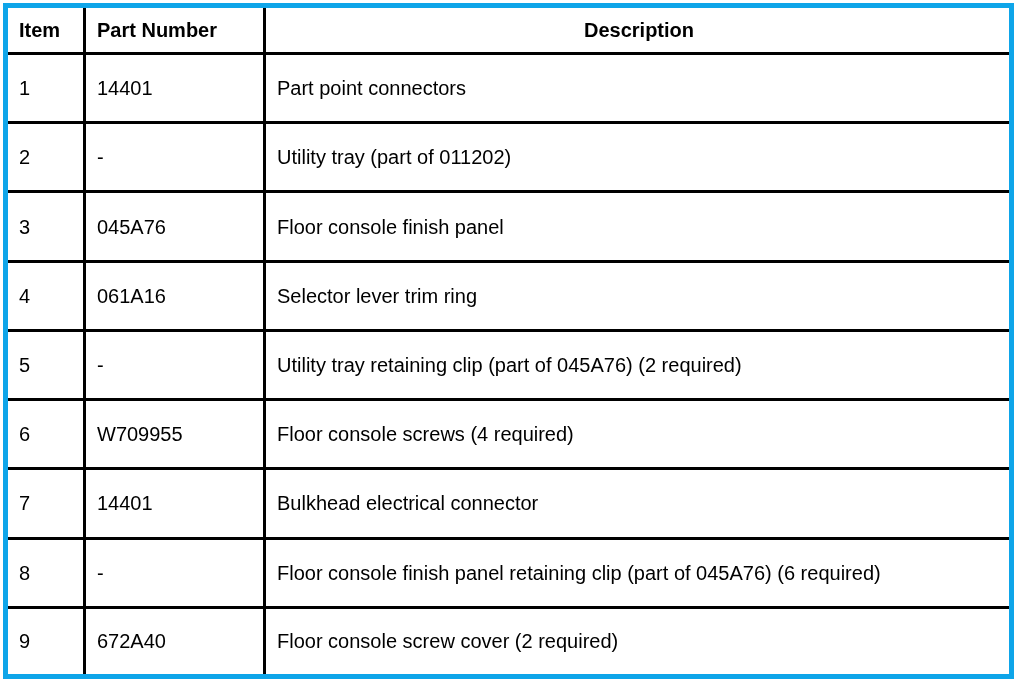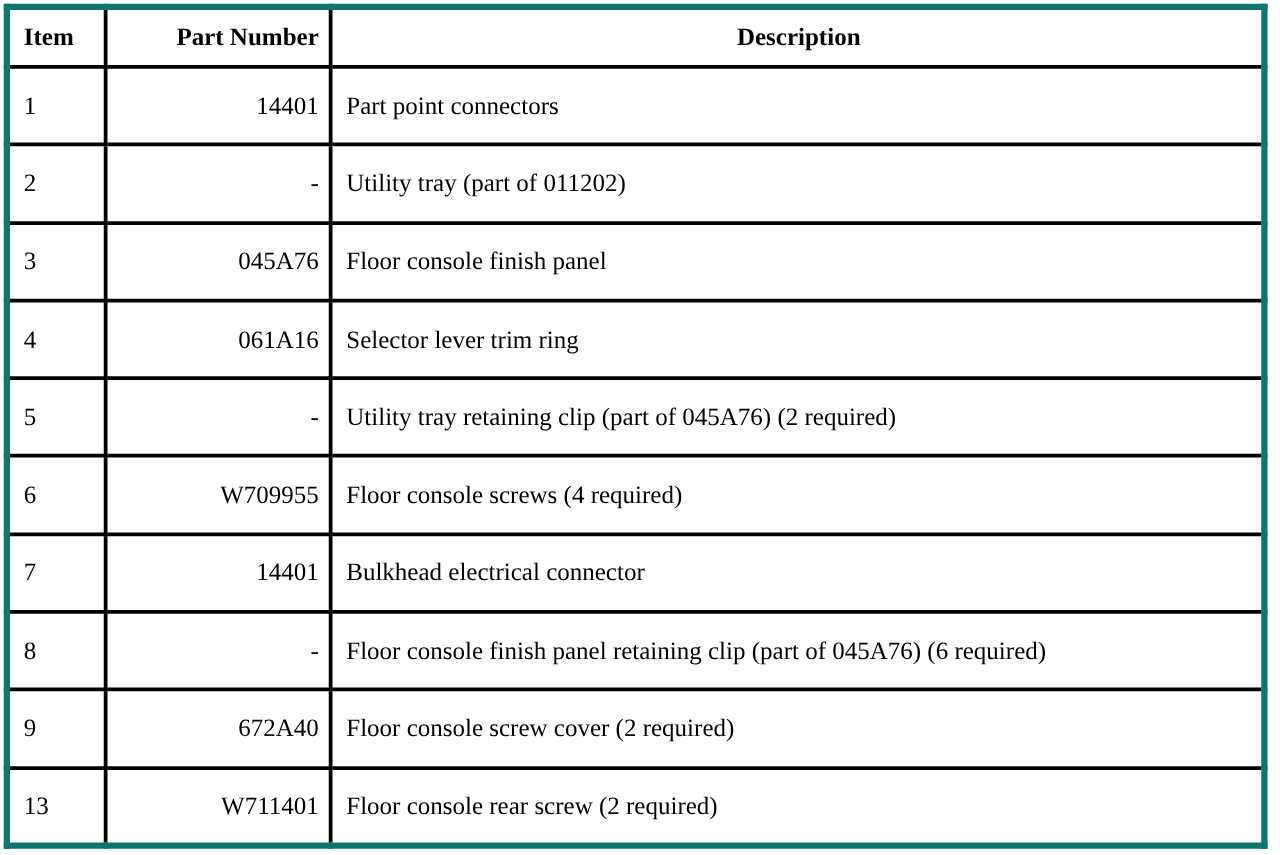--- a/index.html
+++ b/index.html
@@ -28,25 +28,24 @@
   table.parts-table td {
     border: 3px solid #000000;
     font-size: 20px;
     line-height: 1.1;
     padding: 2px 8px 2px 11px;
     vertical-align: middle;
     white-space: nowrap;
     overflow: hidden;
   }
   table.parts-table {
-    border: 5px solid #0f766e;
-    font-family: Liberation Serif, serif;
+    border: 5px solid #0ea5e9;
   }
   th.col-item, td.col-item        { width: 56px;  text-align: left; }
-  th.col-part, td.col-part        { width: 158px; text-align: right; }
+  th.col-part, td.col-part        { width: 158px; text-align: left; }
   th.col-desc, td.col-desc        { text-align: left; }
   th { font-weight: bold; }
   th.col-desc { text-align: center; }
   tr { height: 48px; }
 </style>
 </head>
 <body>
 
 <table class="parts-table">
   <thead>
@@ -95,19 +94,14 @@
     <tr>
       <td class="col-item">8</td>
       <td class="col-part">-</td>
       <td class="col-desc">Floor console finish panel retaining clip (part of 045A76) (6 required)</td>
     </tr>
     <tr>
       <td class="col-item">9</td>
       <td class="col-part">672A40</td>
       <td class="col-desc">Floor console screw cover (2 required)</td>
     </tr>
-    <tr>
-      <td class="col-item">13</td>
-      <td class="col-part">W711401</td>
-      <td class="col-desc">Floor console rear screw (2 required)</td>
-    </tr>
   </tbody>
 </table>
 
 </body></html>

